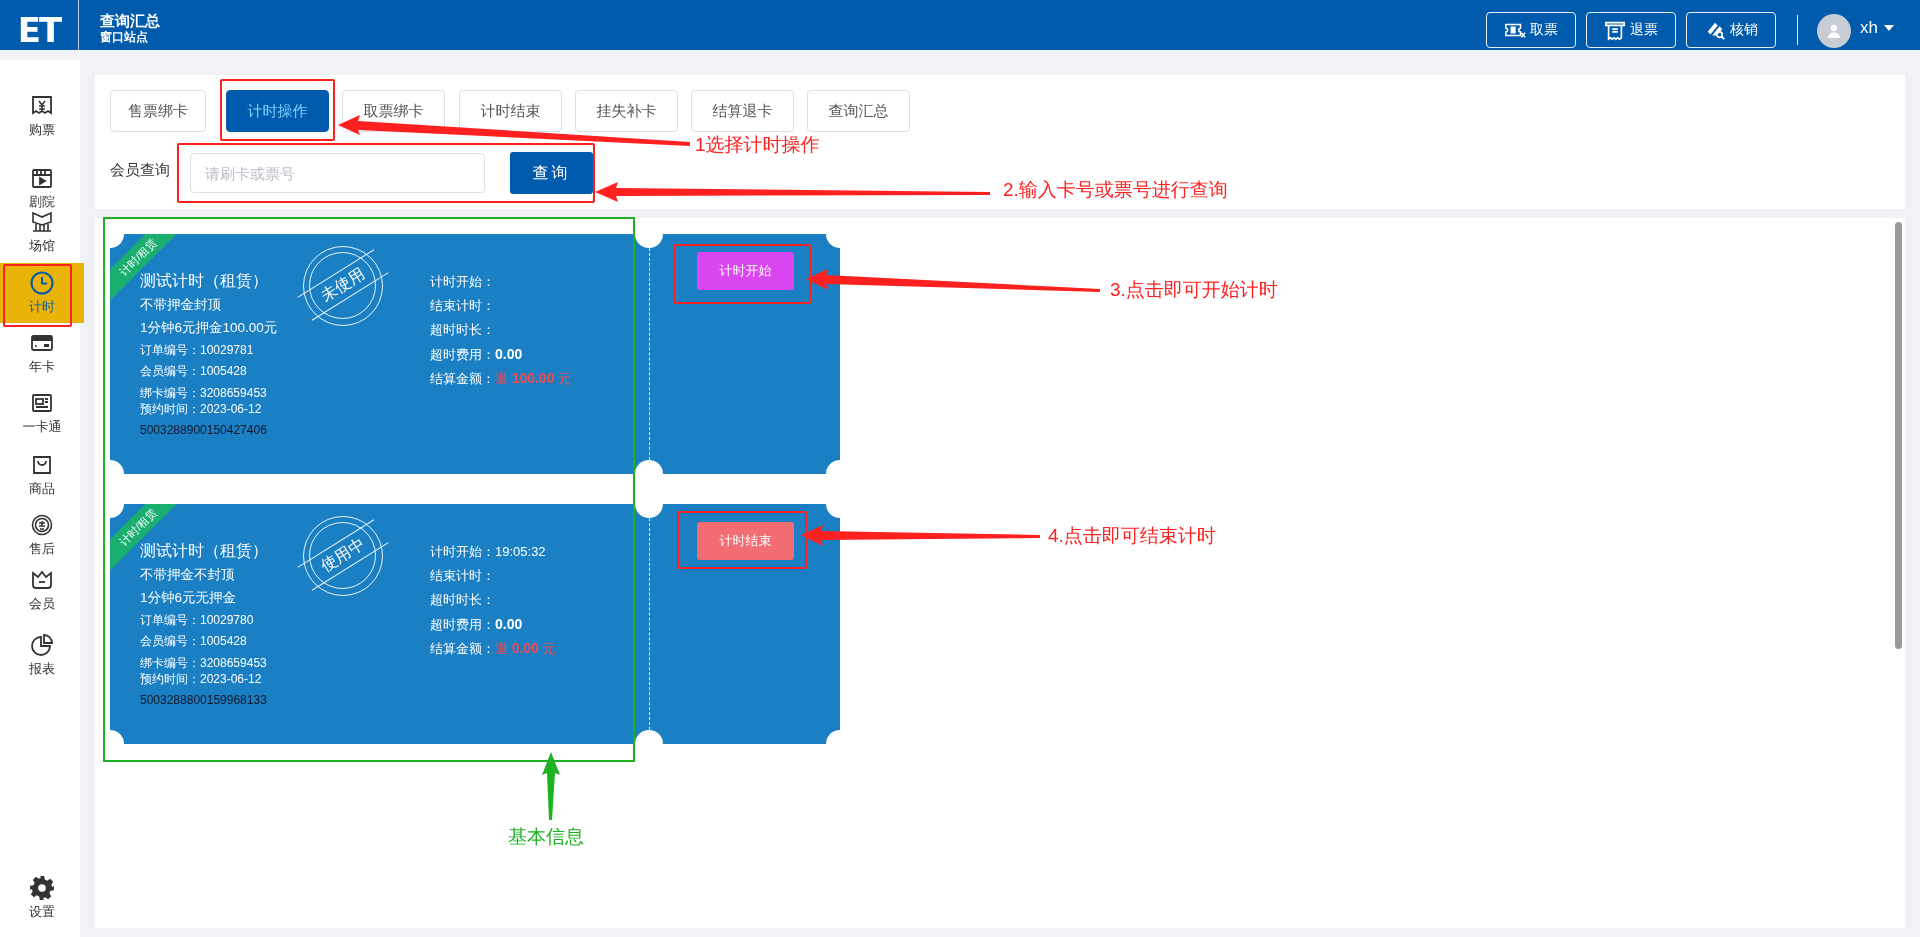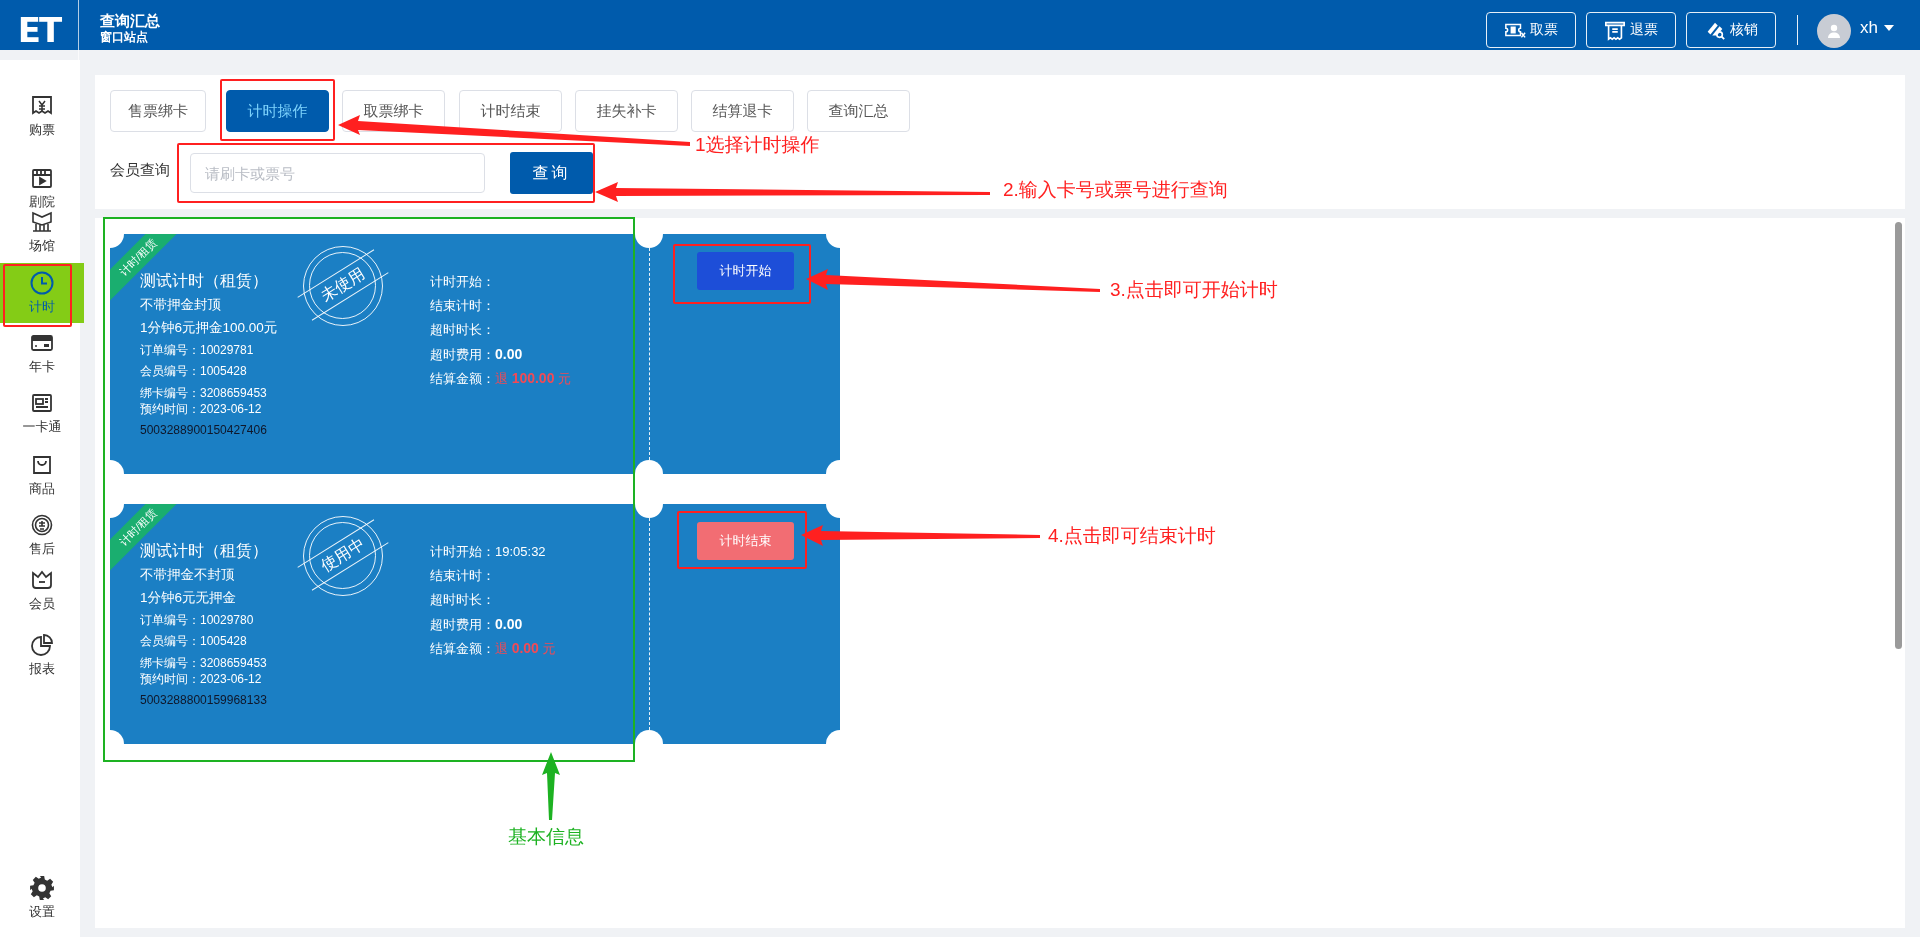--- a/index.html
+++ b/index.html
@@ -18,21 +18,21 @@
   .hsep { position: absolute; left: 1797px; top: 15px; width: 1px; height: 30px; background: rgba(255,255,255,0.9); }
   .avatar { position: absolute; left: 1817px; top: 14px; width: 34px; height: 34px; border-radius: 50%; background: #c8ccd4; display: flex; align-items: center; justify-content: center; }
   .uname { position: absolute; left: 1860px; top: 18px; font-size: 17px; color: #fff; display: flex; align-items: center; gap: 6px; cursor: pointer; }
   .caret { width: 0; height: 0; border-left: 5px solid transparent; border-right: 5px solid transparent; border-top: 6px solid #fff; }
 
   
   .sidebar { position: absolute; left: 0; top: 60px; width: 80px; height: 877px; background: #fff; }
   .nav-item { position: absolute; left: 0; width: 84px; height: 60px; display: flex; flex-direction: column; align-items: center; justify-content: center; cursor: pointer; }
   .nav-item .ic { width: 26px; height: 26px; display: flex; align-items: center; justify-content: center; }
   .nav-item .lb { font-size: 13px; color: #333; margin-top: 2px; }
-  .nav-item.active { background: #84cc16; }
+  .nav-item.active { background: #eab308; }
   .nav-item.active .lb { color: #005bac; }
 
   
   .top-panel { position: absolute; left: 95px; top: 75px; width: 1810px; height: 134px; background: #fff; }
   .tab { position: absolute; top: 15px; height: 42px; border: 1px solid #dcdfe6; border-radius: 4px; background: #fff; font-size: 15px; color: #555; display: flex; align-items: center; justify-content: center; cursor: pointer; }
   .tab.active { background: #005bac; border-color: #005bac; color: #7dd3fc; }
   .query-label { position: absolute; left: 15px; top: 86px; font-size: 15px; color: #333; }
   .query-input { position: absolute; left: 95px; top: 78px; width: 295px; height: 40px; border: 1px solid #dcdfe6; border-radius: 4px; padding: 0 14px; font-size: 15px; color: #333; font-family: inherit; }
   .query-input::placeholder { color: #b8bcc4; }
   .query-btn { position: absolute; left: 415px; top: 77px; width: 83px; height: 42px; background: #005bac; color: #fff; border: none; border-radius: 3px; font-size: 16px; letter-spacing: 3px; cursor: pointer; font-family: inherit; }
@@ -56,21 +56,21 @@
   .tinfo .code { font-size: 12px; color: #0f172a; line-height: 22px; margin-top: 2px; }
   .stamp { position: absolute; left: 193px; top: 12px; width: 80px; height: 80px; border: 1.5px solid rgba(255,255,255,0.9); border-radius: 50%; }
   .stamp .inner { position: absolute; left: 5px; top: 5px; width: 67px; height: 67px; border: 1px solid rgba(255,255,255,0.9); border-radius: 50%; }
   .stamp .band { position: absolute; left: -6px; top: 24px; width: 90px; height: 28px; border-top: 1px solid rgba(255,255,255,0.9); border-bottom: 1px solid rgba(255,255,255,0.9); transform: rotate(-32deg); color: #fff; font-size: 16px; text-align: center; line-height: 26px; }
   .tright { position: absolute; left: 320px; top: 36px; color: #fff; font-size: 13px; }
   .tright div { line-height: 24px; height: 24px; }
   .tright .bold { font-weight: bold; font-size: 14px; }
   .tright .red { color: #f24a55; }
   .tright .red b { font-size: 14px; }
   .action-btn { position: absolute; left: 587px; top: 18px; width: 97px; height: 38px; border: none; border-radius: 3px; color: #fff; font-size: 13px; cursor: pointer; font-family: inherit; }
-  .btn-start { background: #1d4ed8; }
+  .btn-start { background: #d946ef; }
   .btn-end { background: #f26d73; }
 
   
   .anno-box { position: absolute; border: 2px solid #ff2020; border-radius: 2px; }
   .anno-text { position: absolute; font-size: 19px; color: #ff2020; white-space: nowrap; }
   .anno-green-box { position: absolute; border: 2px solid #1db222; }
   .anno-green-text { position: absolute; font-size: 19px; color: #1db222; }
   svg.anno { position: absolute; left: 0; top: 0; pointer-events: none; }
 </style>
 </head>

